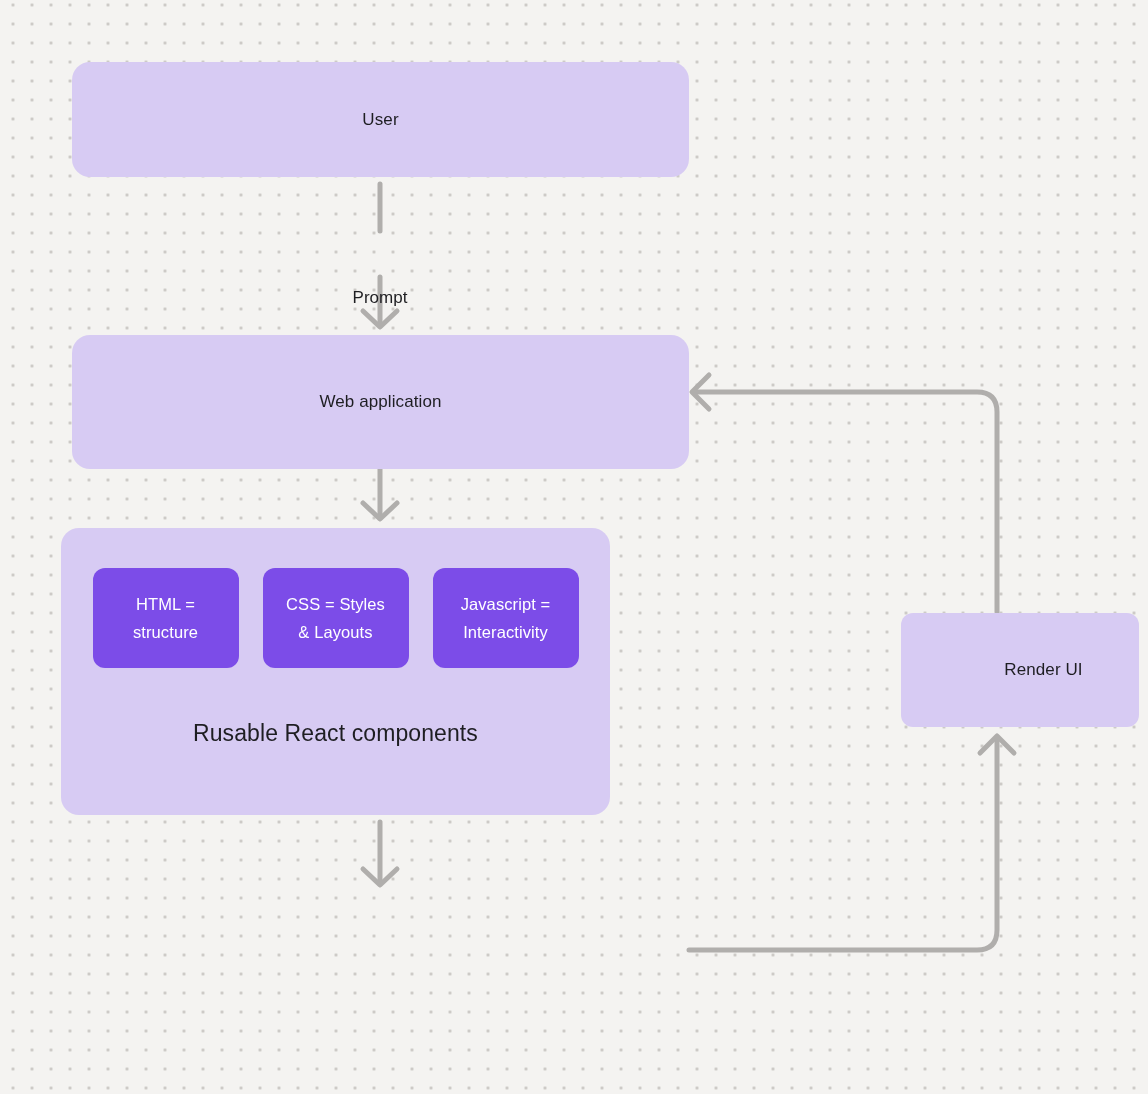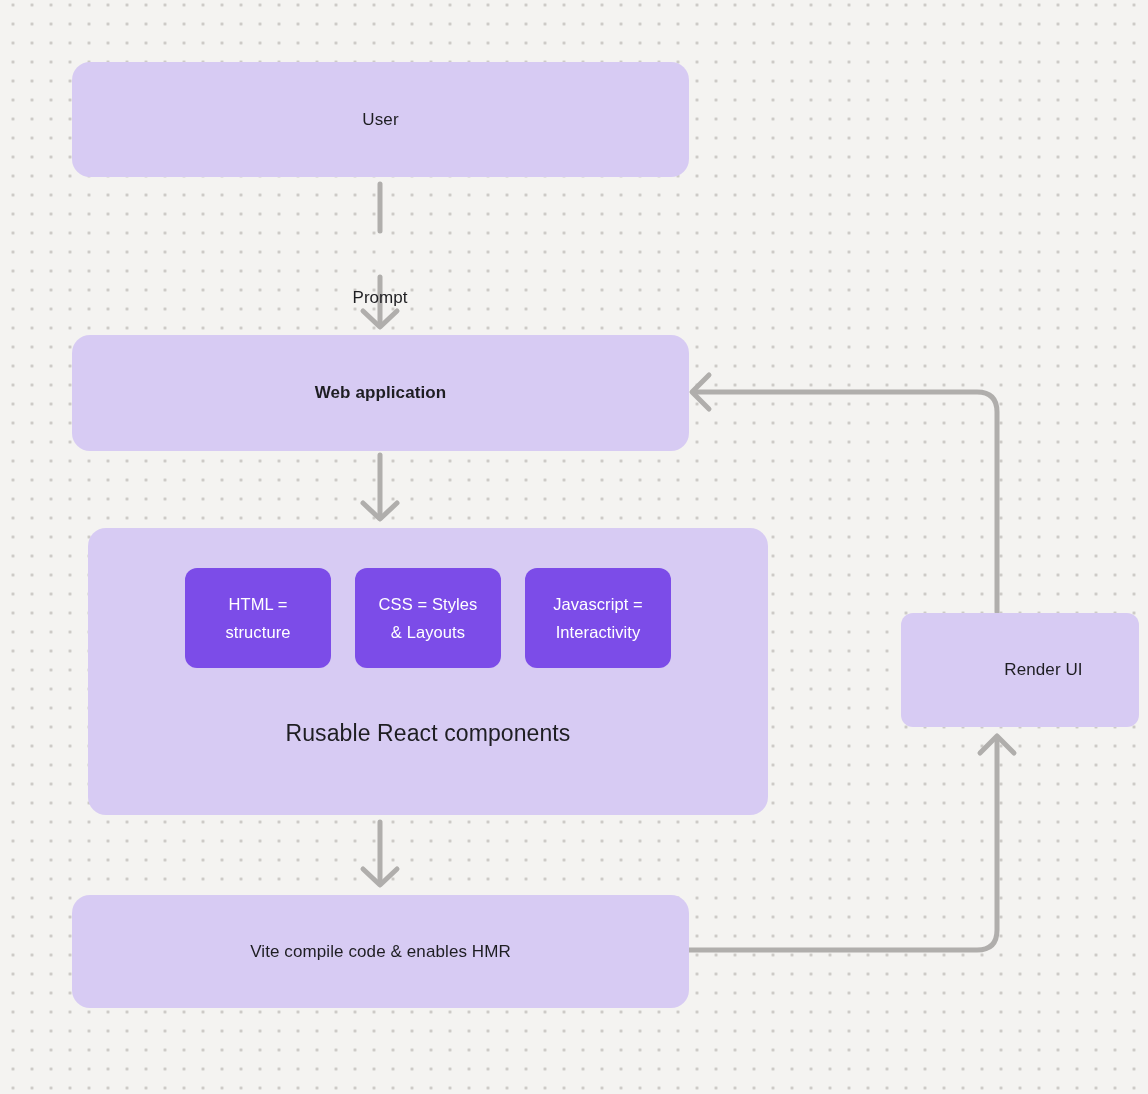--- a/index.html
+++ b/index.html
@@ -36,22 +36,22 @@
     border-radius: 18px;
     display: flex;
     align-items: center;
     justify-content: center;
     color: var(--text, #1e1e22);
     font-size: 17px;
     font-weight: 500;
     letter-spacing: 0.1px;
   }
   .node-user   { left: 72px;  top: 62px;  width: 617px; height: 115px; }
-  .node-webapp { left: 72px;  top: 335px; width: 617px; height: 116px; font-weight: bold; }
-  .node-group  { left: 88px;  top: 528px; width: 680px; height: 287px;
+  .node-webapp { left: 72px;  top: 335px; width: 617px; height: 134px; }
+  .node-group  { left: 61px;  top: 528px; width: 549px; height: 287px;
                  display: block; }
   .node-vite   { left: 72px;  top: 895px; width: 617px; height: 113px; }
   .node-render { left: 901px; top: 613px; width: 191px; height: 114px; border-radius: 12px; padding-left: 47px; }
 
   .chip-row {
     position: absolute;
     left: 0; right: 0; top: 40px;
     display: flex;
     justify-content: center;
     gap: 24px;
@@ -136,21 +136,18 @@
         <span>&amp; Layouts</span>
       </div>
       <div class="chip">
         <span>Javascript =</span>
         <span>Interactivity</span>
       </div>
     </div>
     <div class="group-caption">Rusable React components</div>
   </div>
 
-  <div class="node node-vite">
-    <span>Vite compile code &amp; enables HMR</span>
-  </div>
 
   <div class="node node-render">
     <span>Render UI</span>
   </div>
 
 </div>
 
 </body></html>

